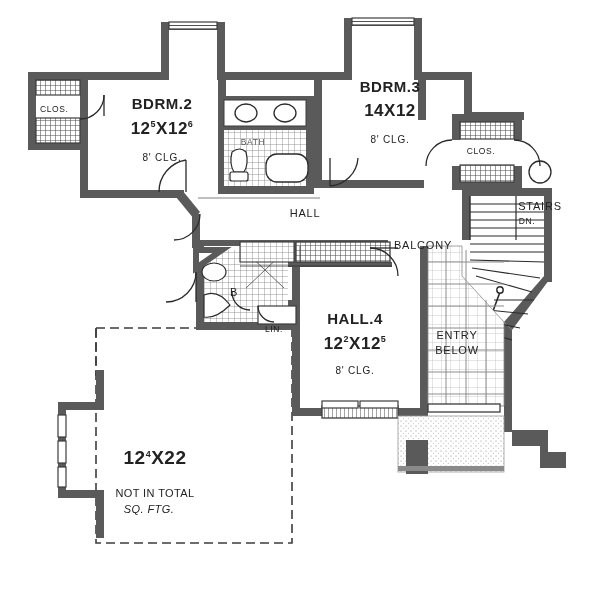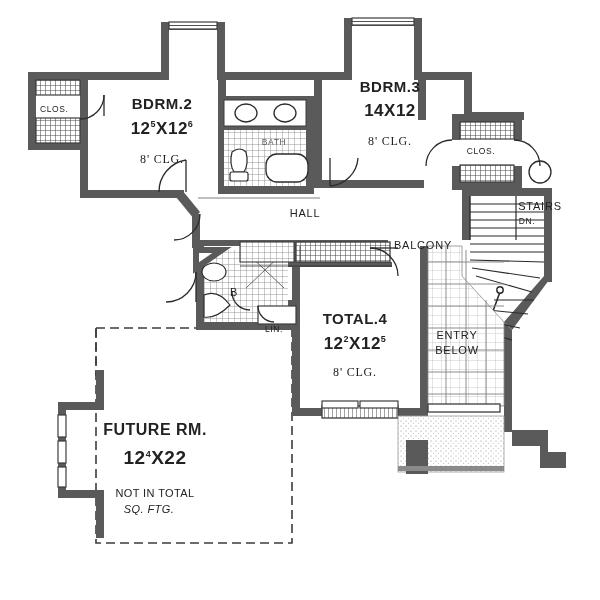--- a/index.html
+++ b/index.html
@@ -35,23 +35,22 @@
   }
   .rm-dim {
     font-size: 17px;
     font-weight: 700;
   }
   .rm-dim sup {
     font-size: 9px;
     vertical-align: super;
   }
   .rm-clg {
-    font-size: 12px;
+    font-size: 10px;
     letter-spacing: 0.8px;
-    font-family: Liberation Serif, serif;
   }
   .rm-small {
     font-size: 8.5px;
     letter-spacing: 0.6px;
   }
   .rm-med {
     font-size: 11px;
     letter-spacing: 0.8px;
   }
   .rm-note {
@@ -366,38 +365,37 @@
   <div class="rm-label rm-name centered" style="left:162px; top:95px;">BDRM.2</div>
   <div class="rm-label rm-dim centered" style="left:162px; top:119px;">
     <span>12</span><sup>5</sup><span>X</span><span>12</span><sup>6</sup>
   </div>
   <div class="rm-label rm-clg centered" style="left:162px; top:152px;">8' CLG.</div>
 
   <div class="rm-label rm-name centered" style="left:390px; top:78px;">BDRM.3</div>
   <div class="rm-label rm-dim centered" style="left:390px; top:101px;">14X12</div>
   <div class="rm-label rm-clg centered" style="left:390px; top:134px;">8' CLG.</div>
 
-  <div class="rm-label rm-name centered" style="left:355px; top:310px;">TOTAL.4</div>
+  <div class="rm-label rm-name centered" style="left:355px; top:310px;">HALL.4</div>
   <div class="rm-label rm-dim centered" style="left:355px; top:334px;">
     <span>12</span><sup>2</sup><span>X</span><span>12</span><sup>5</sup>
   </div>
   <div class="rm-label rm-clg centered" style="left:355px; top:365px;">8' CLG.</div>
 
-  <div class="rm-label rm-name centered" style="left:155px; top:421px; font-size:16px;">FUTURE RM.</div>
   <div class="rm-label rm-dim centered" style="left:155px; top:447px; font-size:19px;text-align:right;">
     <span>12</span><sup>4</sup><span>X</span><span>22</span>
   </div>
   <div class="rm-label rm-note centered" style="left:155px; top:487px;">NOT IN TOTAL</div>
   <div class="rm-label rm-note centered" style="left:149px; top:503px;font-style:italic;">SQ. FTG.</div>
 
   <div class="rm-label rm-small" style="left:40px; top:104px;">CLOS.</div>
   <div class="rm-label rm-small centered" style="left:481px; top:146px;">CLOS.</div>
   <div class="rm-label rm-med centered" style="left:305px; top:207px;">HALL</div>
   <div class="rm-label rm-med centered" style="left:423px; top:239px;">BALCONY</div>
   <div class="rm-label rm-med centered" style="left:540px; top:200px;">STAIRS</div>
   <div class="rm-label rm-small centered" style="left:527px; top:216px;">DN.</div>
   <div class="rm-label rm-med centered" style="left:457px; top:329px;">ENTRY</div>
   <div class="rm-label rm-med centered" style="left:457px; top:344px;">BELOW</div>
   <div class="rm-label rm-small centered" style="left:274px; top:324px;">LIN.</div>
-  <div class="rm-label rm-small centered" style="left:274px; top:137px; color:#5a5a5a;">BATH</div>
+  <div class="rm-label rm-small centered" style="left:253px; top:137px; color:#5a5a5a;">BATH</div>
   <div class="rm-label rm-small centered" style="left:234px; top:286px; font-size:11px;">B</div>
 
 </div>
 
 </body></html>

